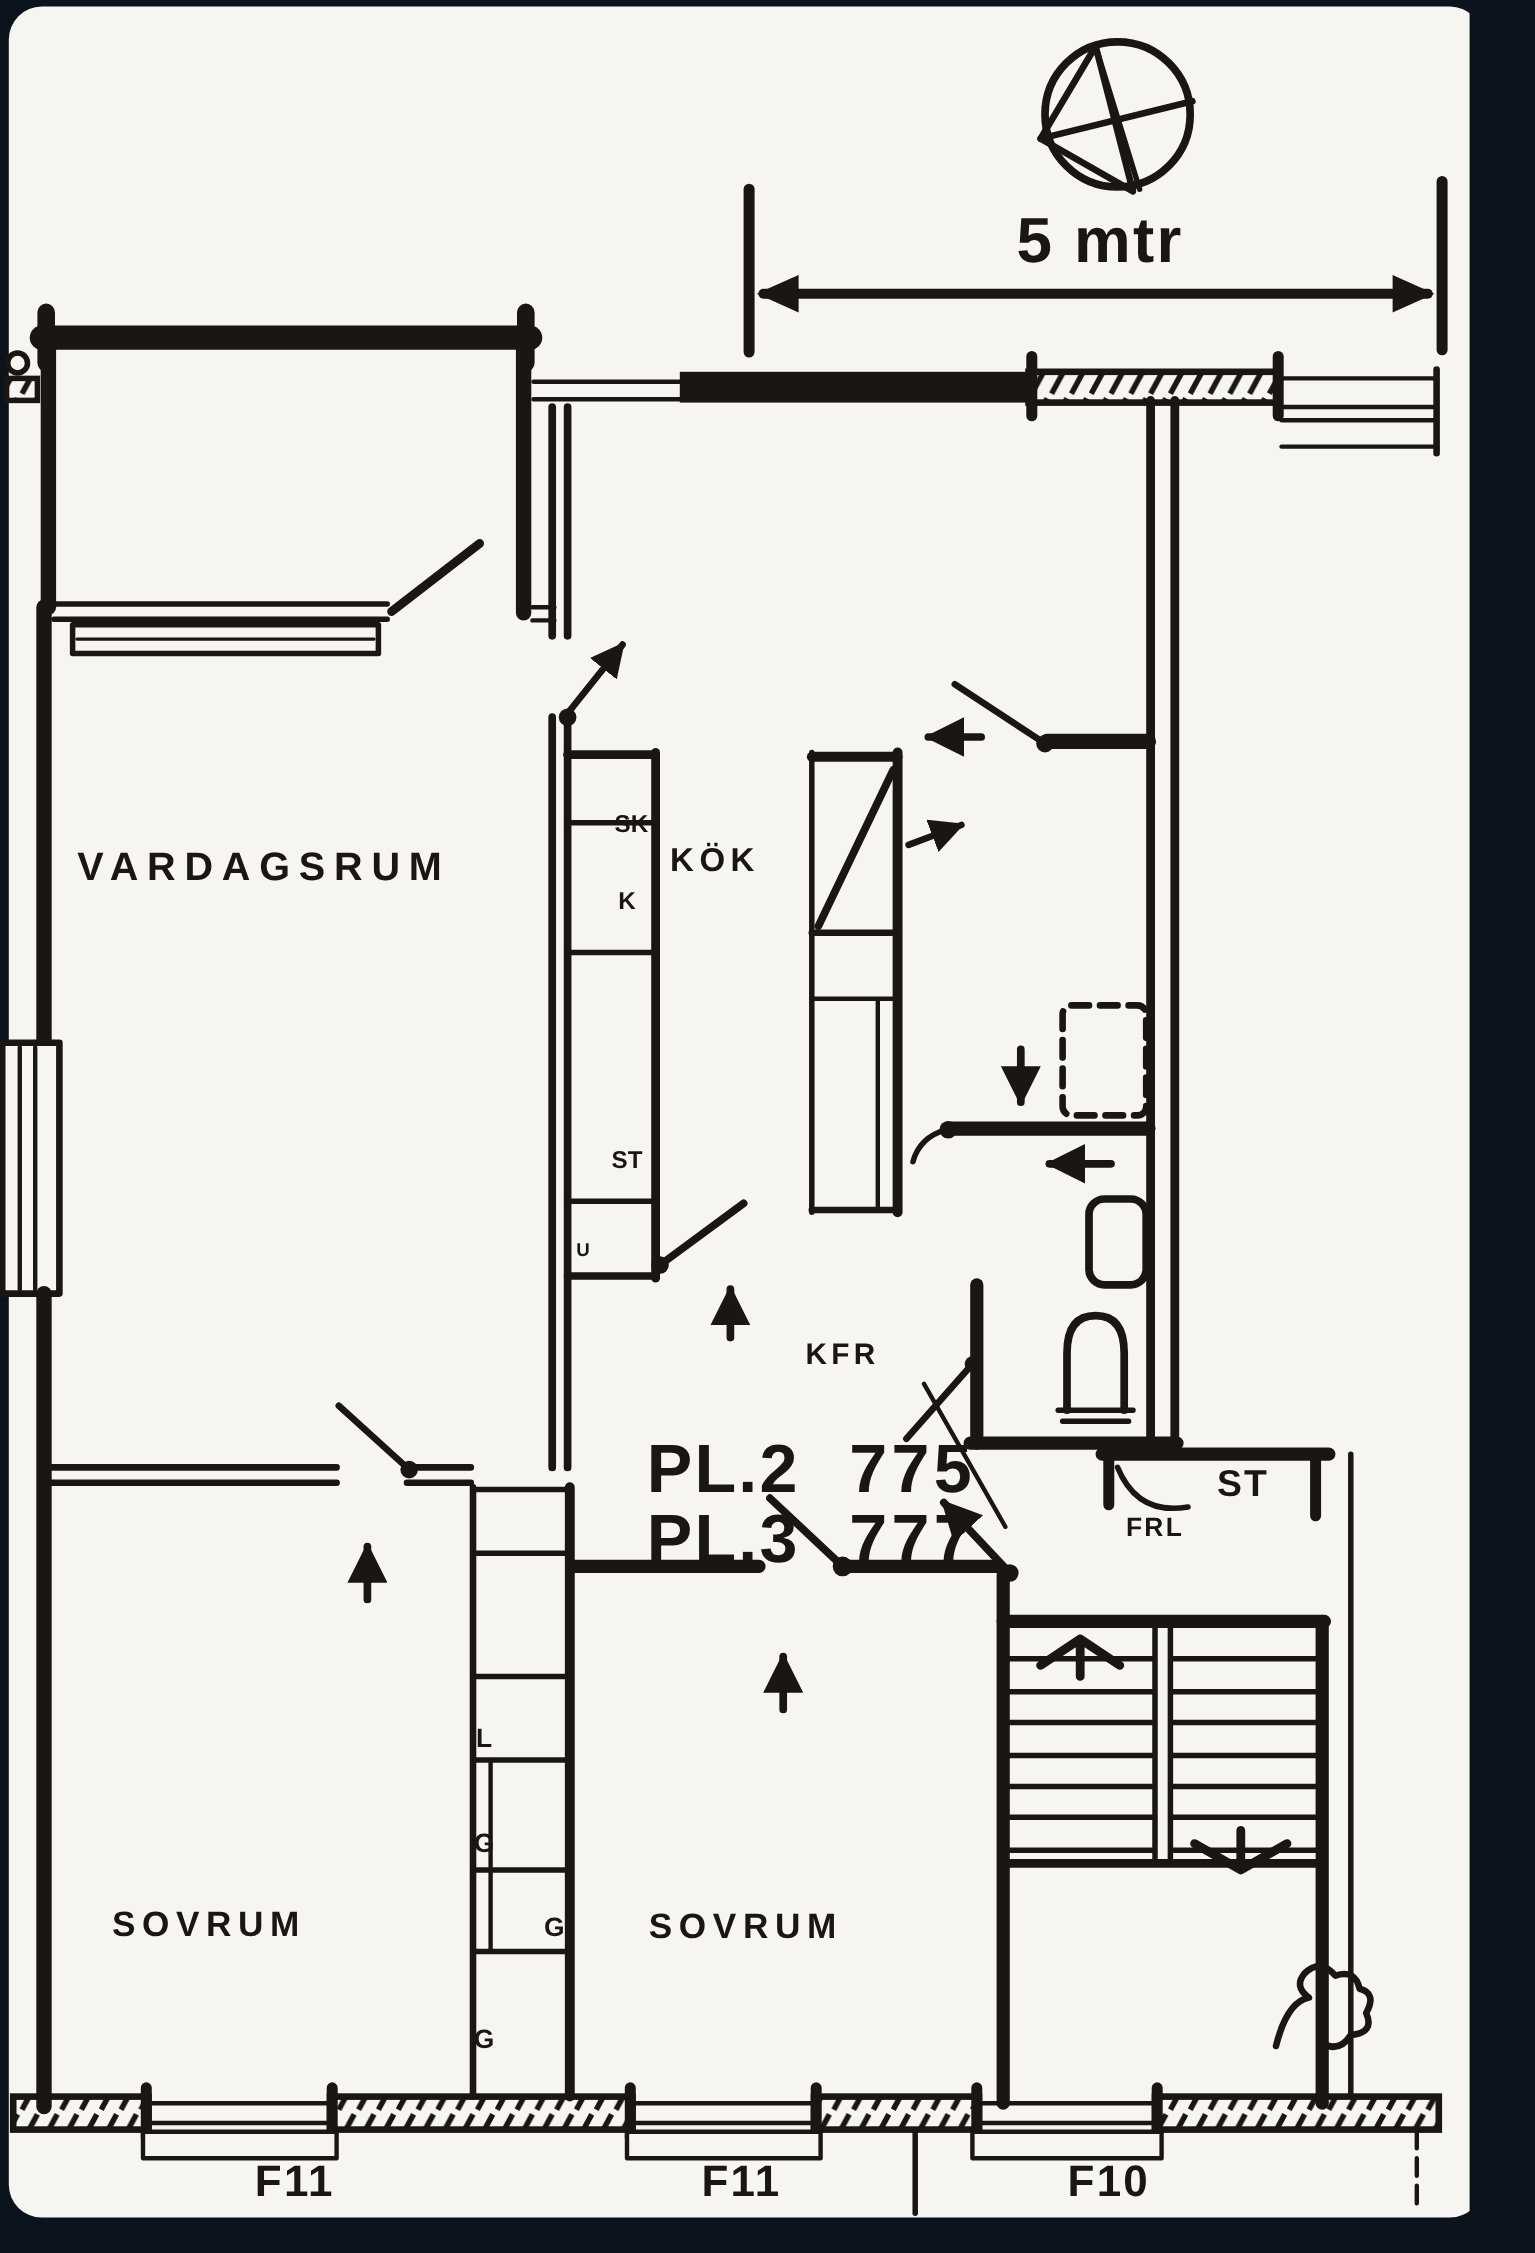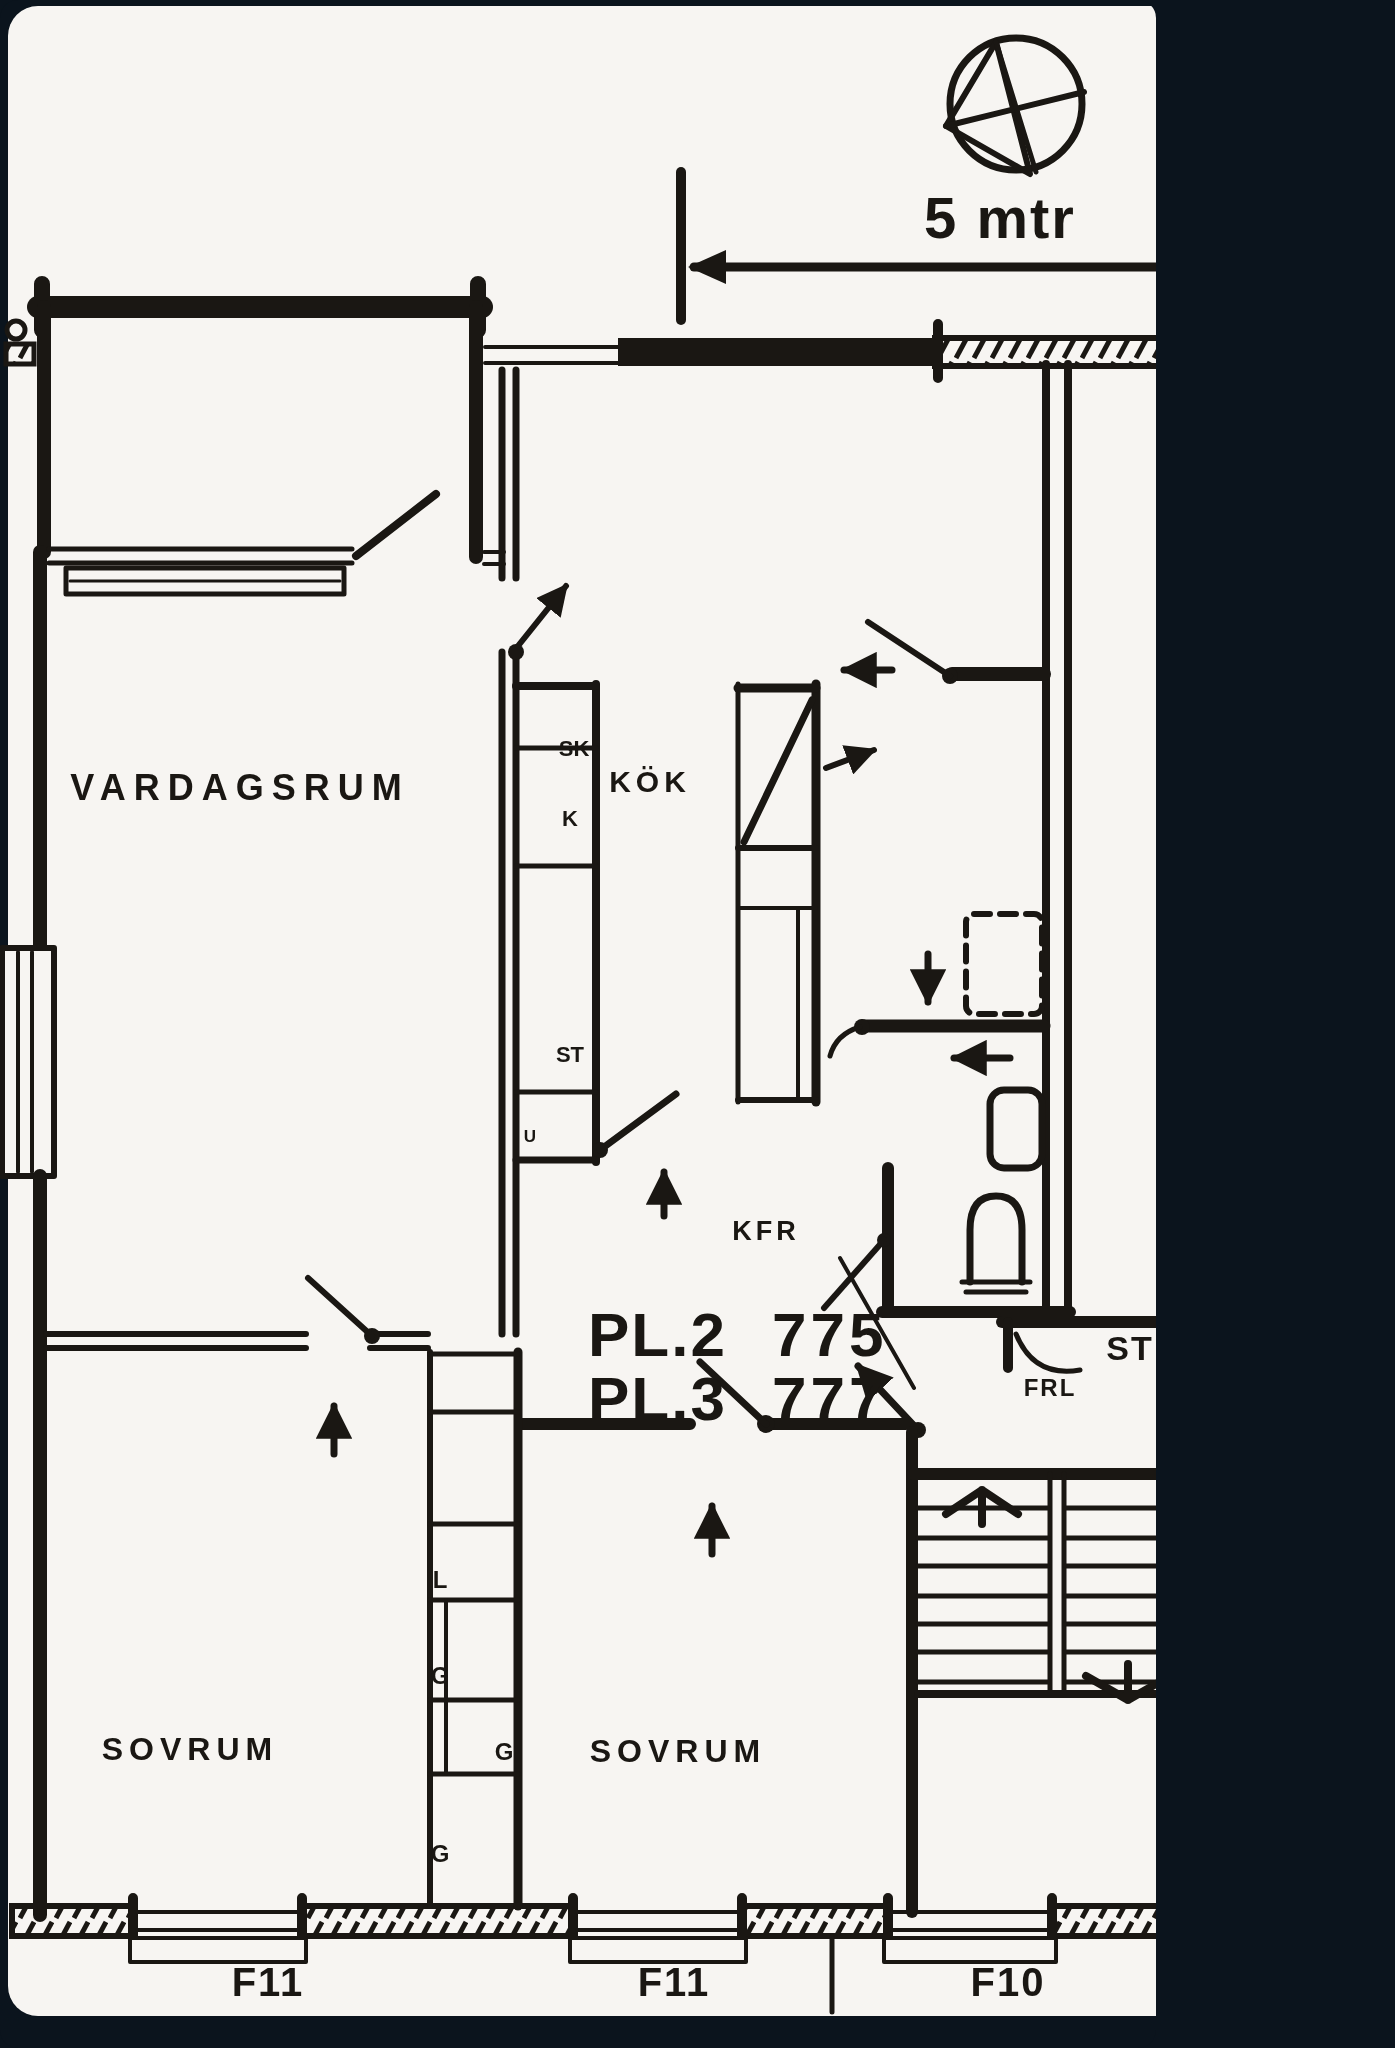--- a/index.html
+++ b/index.html
@@ -1,20 +1,20 @@
 <!DOCTYPE html>
 <html style="--ink: #1a1713; --paper: #f7f5f2; --background: #0b141d; --panel: #1c2a34; --panel_light: #24333d;"><head>
 <meta charset="utf-8">
 <style>
   :root{
     --ink:#1a1713; --paper:#f7f5f2; --background:#0b141d;
     --panel:#1c2a34; --panel_light:#24333d;
   }
   html,body{margin:0;padding:0;background:var(--background);}
-  .stage{position:relative;width:1156px;height:2048px;background:var(--background);overflow:hidden;border-radius:18px;}
+  .stage{position:relative;width:1336px;height:2048px;background:var(--background);overflow:hidden;}
   svg{display:block;position:absolute;inset:0;}
   .w{stroke:var(--ink);fill:none;stroke-linecap:round;stroke-linejoin:round;}
   .fill-ink{fill:var(--ink);stroke:none;}
   .band{stroke:var(--ink);}
   .paperfill{fill:var(--paper);}
   .txt{fill:var(--ink);font-family:"Liberation Sans",sans-serif;font-weight:bold;}
   .txt-med{fill:var(--ink);font-family:"Liberation Sans",sans-serif;font-weight:600;}
 </style>
 </head>
 <body>

